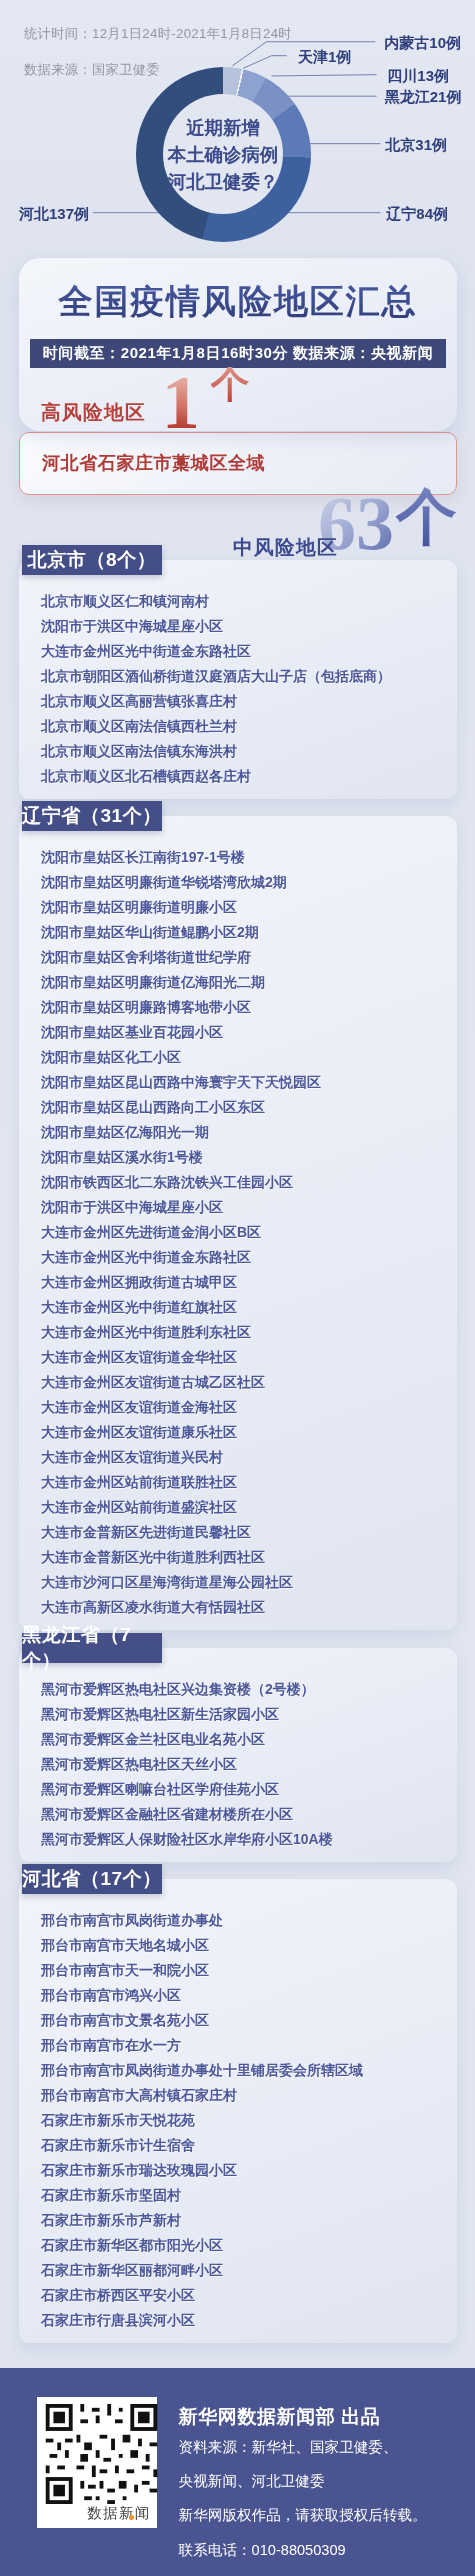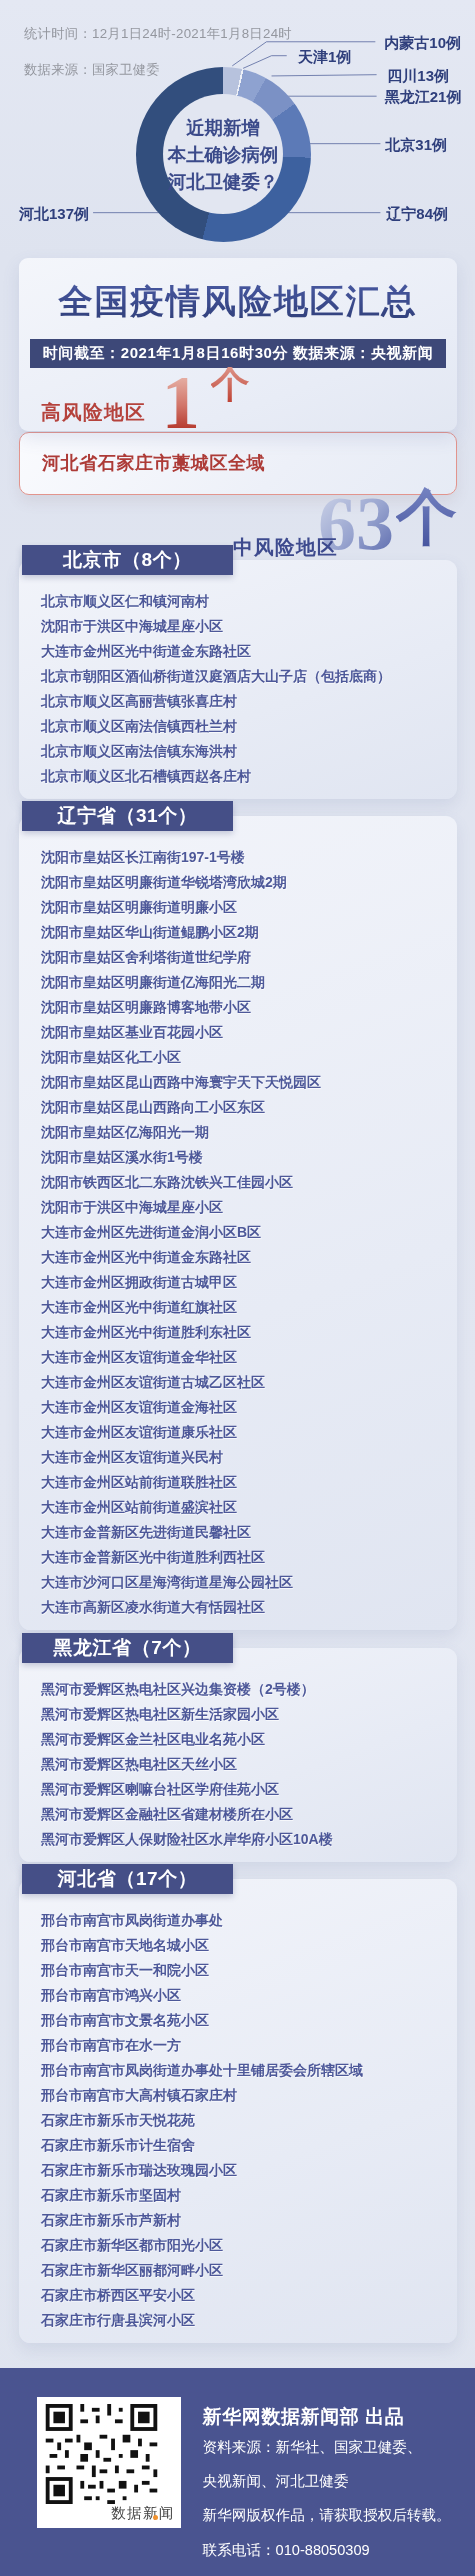--- a/index.html
+++ b/index.html
@@ -25,21 +25,21 @@
   .co-1{left:298px;top:48px;}
   .co-2{right:27px;top:67px;}
   .co-3{right:14.6px;top:88px;}
   .co-4{right:29px;top:136px;}
   .co-5{right:28px;top:205px;}
   .co-6{left:19px;top:205px;}
   .leader-svg{position:absolute;left:0;top:0;width:476px;height:250px;}
   .leader-svg polyline{fill:none;stroke:#5a6aa0;stroke-width:1.3px;}
 
   
-  .title-card{position:relative;margin:7.6px 19px 0;height:173px;border-radius:9px;
+  .title-card{position:relative;margin:7.6px 19px 0;height:173px;border-radius:21px;
     background:linear-gradient(160deg,#f4f6fb 0%,#e8ecf6 70%,#e2e7f2 100%);
     box-shadow:0 7.6px 16.5px rgba(90,105,160,.14);}
   .main-title{margin:0;padding-top:21.6px;text-align:center;font-size:34px;font-weight:bold;letter-spacing:1.9px;
     background:linear-gradient(180deg,#67799f 0%,#44549b 45%,#2e3d76 100%);
     -webkit-background-clip:text;background-clip:text;color:transparent;}
   .time-band{width:fit-content;margin:14px auto 0;padding:4.4px 12.7px 5px;background:#3d4878;color:#fff;
     font-size:15px;font-weight:bold;letter-spacing:0.6px;white-space:nowrap;}
   .high-risk{position:absolute;left:22px;bottom:-1.3px;display:flex;align-items:flex-end;gap:8px;}
   .hr-label{font-size:19.7px;font-weight:bold;color:#b5423c;margin-bottom:6.3px;letter-spacing:1.3px;}
   .hr-num{font-size:77px;line-height:.78;font-weight:bold;margin-left:7.6px;
@@ -62,34 +62,34 @@
     -webkit-background-clip:text;background-clip:text;color:transparent;}
   .mr-unit{position:absolute;right:19px;top:-7.6px;font-size:61px;line-height:1;font-weight:bold;z-index:1;
     background:linear-gradient(180deg,#7583c1,#46549f);
     -webkit-background-clip:text;background-clip:text;color:transparent;}
   .mr-label{position:absolute;right:138px;top:39px;font-size:19.7px;font-weight:bold;color:#3d4a8e;
     letter-spacing:1.3px;z-index:2;}
 
   
   .sections{margin-bottom:25px;}
   .province{margin-bottom:14px;}
-  .province .tag{position:relative;z-index:2;width:211px;height:30px;margin:-11.4px 0 -15px 22px;
+  .province .tag{position:relative;z-index:2;width:140px;height:30px;margin:-11.4px 0 -15px 22px;
     background:#454f87;color:#fff;font-size:19px;font-weight:bold;letter-spacing:0.6px;
     display:flex;align-items:center;justify-content:center;box-shadow:0 2.5px 6.3px rgba(50,60,110,.25);}
   .province .card{position:relative;z-index:1;margin:0 19px;border-radius:11.4px;
     background:linear-gradient(160deg,#f2f4fa 0%,#e7ebf5 60%,#e0e5f1 100%);
     box-shadow:0 6.3px 15px rgba(90,105,160,.12);
     padding:29px 12.7px 10px 22px;}
   .province ul{list-style:none;margin:0;padding:0;}
   .province li{height:25px;line-height:25px;font-size:14px;font-weight:bold;color:#4d5899;
     text-shadow:0.6px 0.6px 0 rgba(255,255,255,.65);white-space:nowrap;}
 
   
   .footer{height:182px;background:#4a5490;display:flex;padding:29px 19px 0 37px;box-sizing:content-box;}
-  .qr-box{width:144px;height:131px;background:#fff;flex:none;position:relative;}
+  .qr-box{width:120px;height:131px;background:#fff;flex:none;position:relative;}
   .qr-box svg{position:absolute;left:7.6px;top:6.3px;}
   .qr-caption{position:absolute;right:6.3px;bottom:5px;font-size:14.6px;color:#444;letter-spacing:1.3px;}
   .qr-dot{display:inline-block;width:5px;height:5px;border-radius:50%;background:#f0922f;
     position:relative;top:1.9px;left:-21.6px;margin-right:-5px;}
   .f-col{margin-left:21.6px;color:#fff;}
   .f-title{font-size:19px;font-weight:bold;margin-top:6.3px;letter-spacing:0.6px;}
   .f-line{font-size:14.6px;line-height:19.7px;margin-top:0;}
   .f-line.first{margin-top:8px;}
 </style>
 </head>

